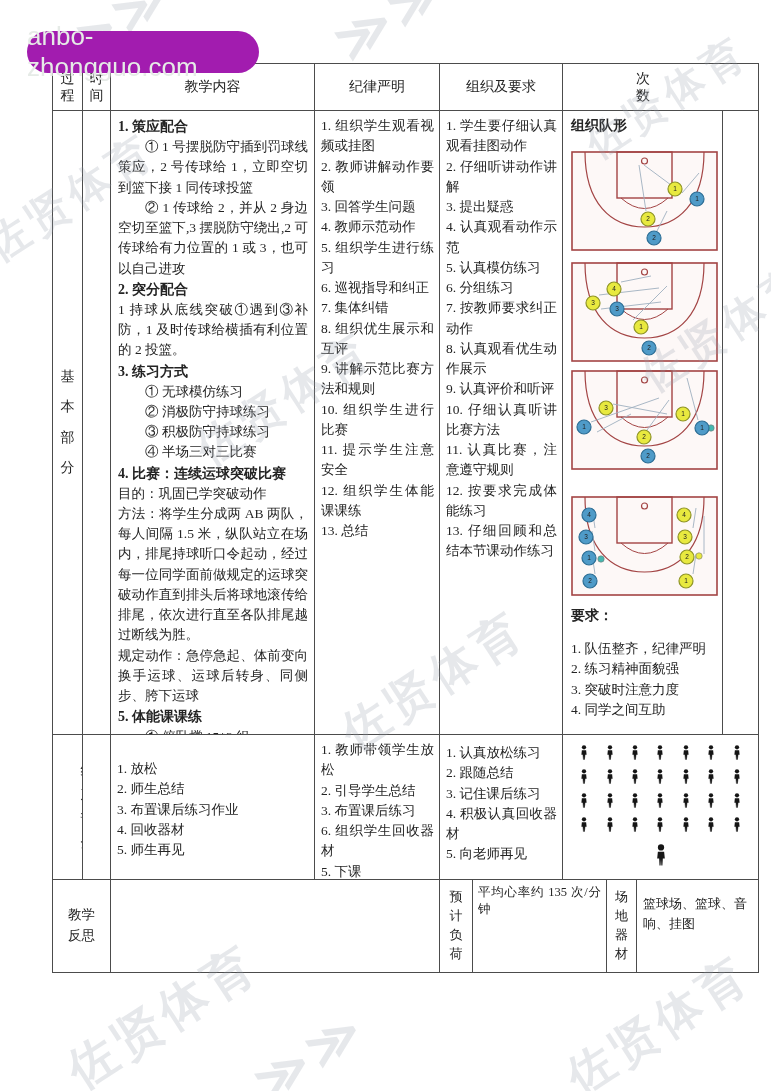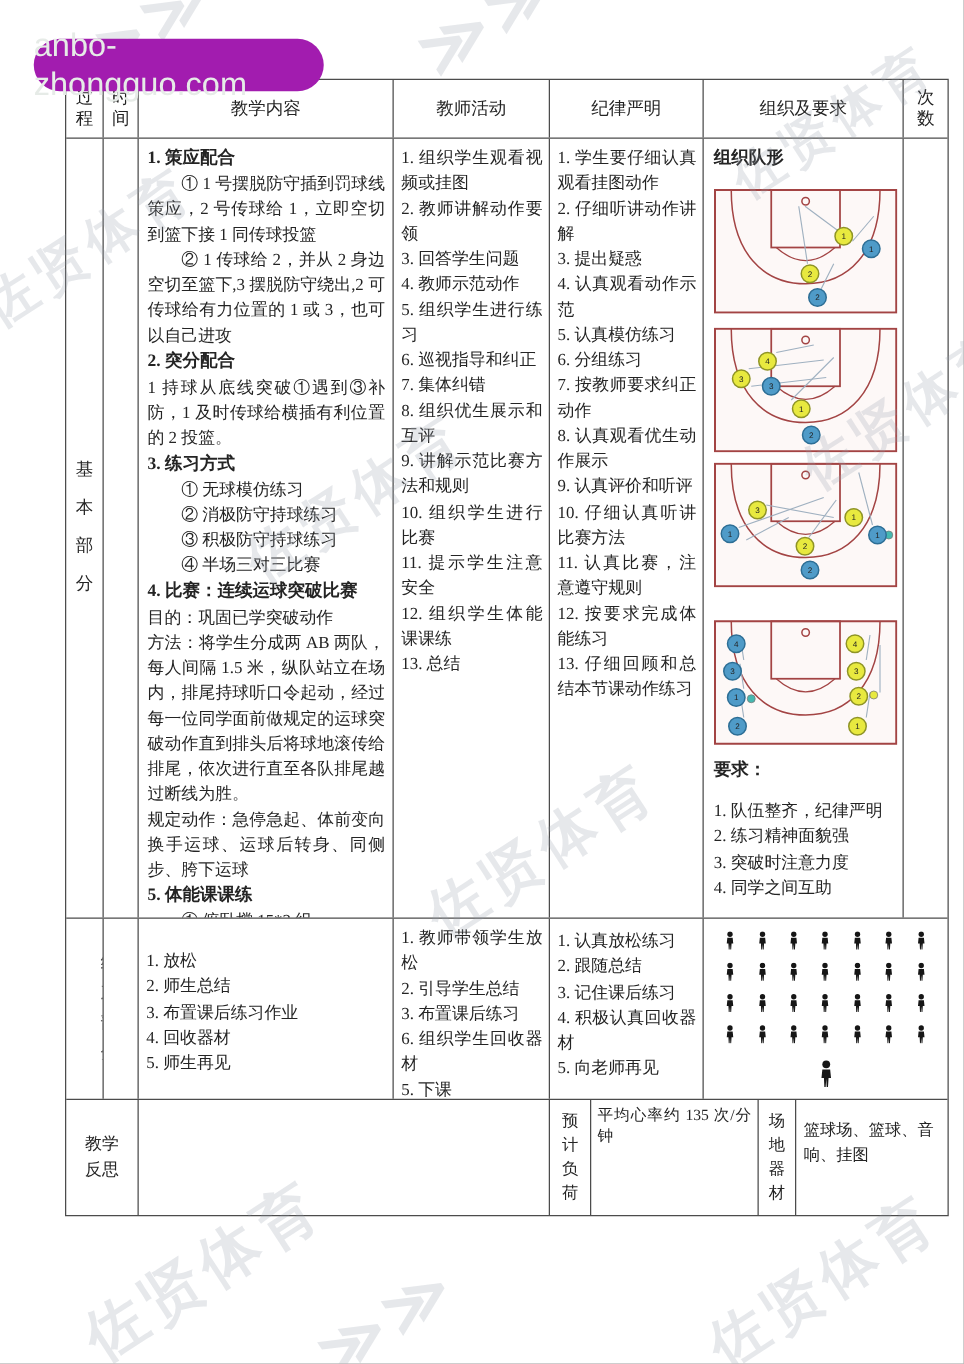--- a/index.html
+++ b/index.html
@@ -88,23 +88,20 @@
 
     <div class="row rhead">
       <div class="cell vcell">
           <div class="vtext">过程</div>
         </div>
       <div class="cell vcell">
           <div class="vtext">时间</div>
         </div>
       <div class="cell hcell">
           <span>教学内容</span>
-        </div>
-      <div class="cell hcell">
-          <span>教师活动</span>
         </div>
       <div class="cell hcell">
           <span>纪律严明</span>
         </div>
       <div class="cell hcell">
           <span>组织及要求</span>
         </div>
       <div class="cell vcell">
           <div class="vtext">次数</div>
         </div>

